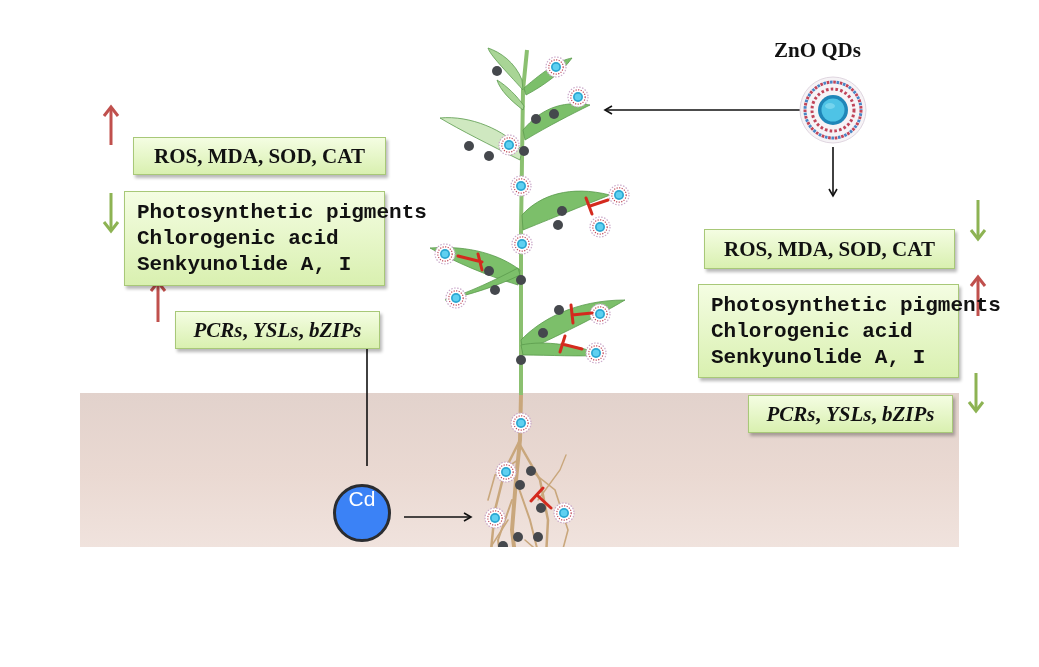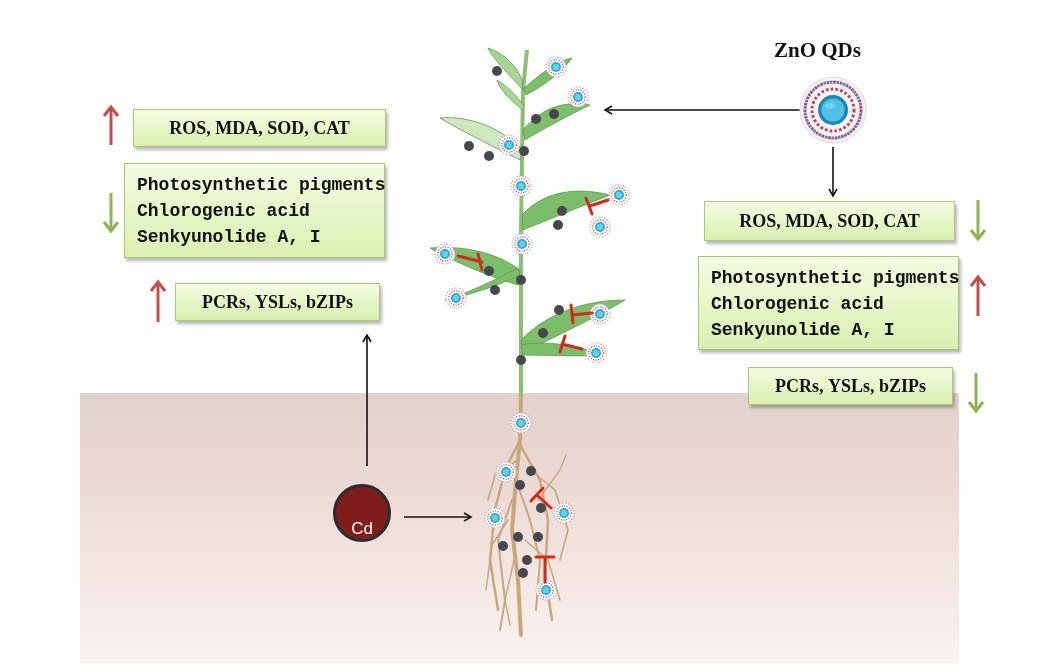--- a/index.html
+++ b/index.html
@@ -1,28 +1,28 @@
 <!DOCTYPE html>
 <html><head>
 <meta charset="utf-8">
 <style>
   html, body { margin: 0; padding: 0; background: #ffffff; }
-  #stage { position: relative; width: 1039px; height: 663px; overflow: hidden; background: #ffffff; font-family: "Liberation Serif", serif; }
+  #stage { position: relative; width: 1039px; height: 547px; overflow: hidden; background: #ffffff; font-family: "Liberation Serif", serif; }
   #soil { position: absolute; left: 80px; top: 393px; width: 879px; height: 274px;
     background: linear-gradient(to bottom, #e2d2cc 0%, #ead9d2 30%, #f2e6e1 65%, #faf3f0 100%); }
   .box { position: absolute; background: linear-gradient(to bottom, #f4fde2 0%, #d9f0b0 100%);
     border: 1px solid #a8c878; box-shadow: 2px 3px 3px rgba(0,0,0,0.28);
-    font-weight: bold; color: #111; font-size: 18px; line-height: 26px; padding: 0 24px; box-sizing: border-box; white-space: nowrap; }
+    font-weight: bold; color: #111; font-size: 21px; line-height: 26px; padding: 0 24px; box-sizing: border-box; white-space: nowrap; margin-top: 28px; }
   .box .line { display: block; font-family: Liberation Mono, monospace; }
   .box.single { display: flex; align-items: center; justify-content: center; }
-  .it { }
+  .it { font-style: italic; }
   #zno-label { position: absolute; left: 774px; top: 38px; font-weight: bold; font-size: 21px; color: #111; }
   #cd-badge { position: absolute; left: 333px; top: 484px; width: 58px; height: 58px; border-radius: 50%;
-    background: #7f1d1d; border: 3px solid #2a2c30; box-sizing: border-box; color: #fff;
-    font-family: "Liberation Sans", sans-serif; font-size: 17px; display: flex; align-items: flex-end; justify-content: center; }
+    background: #3b82f6; border: 3px solid #2a2c30; box-sizing: border-box; color: #fff;
+    font-family: "Liberation Sans", sans-serif; font-size: 21px; display: flex; align-items: flex-start; justify-content: center; }
   svg.overlay { position: absolute; left: 0; top: 0; }
 </style>
 </head>
 <body>
 
 <div id="stage">
   <div id="soil"></div>
 
   <svg class="overlay" width="1039" height="667" viewBox="0 0 1039 667">
     <defs>

